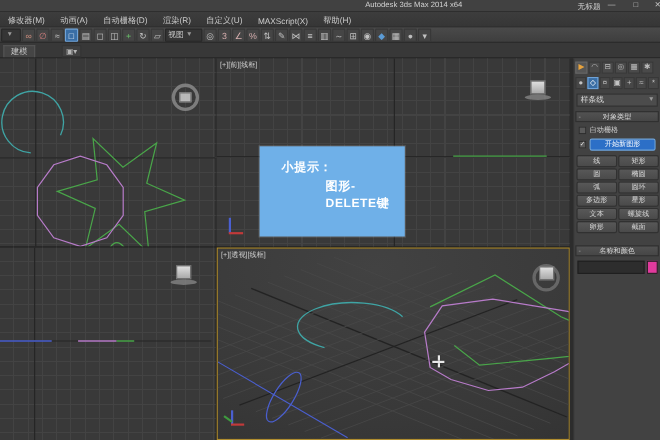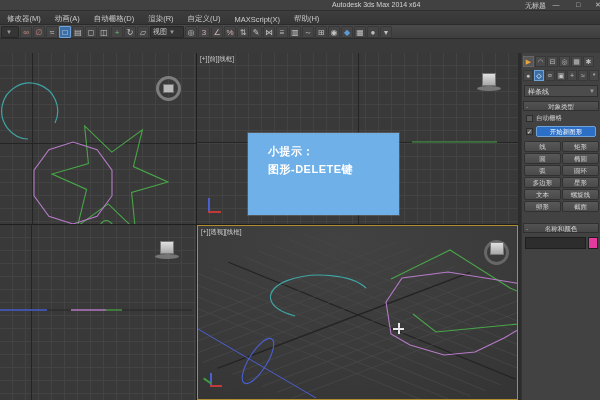--- a/index.html
+++ b/index.html
@@ -56,23 +56,23 @@
   .trip{position:absolute;width:22px;height:20px;}
   .trip .ax{position:absolute;}
 
   
   #cursor{position:absolute;width:11px;height:11px;z-index:6;}
   #cursor:before,#cursor:after{content:"";position:absolute;background:#e9e9e9;box-shadow:0 0 1px #222;}
   #cursor:before{left:5px;top:0;width:1.5px;height:11px;}
   #cursor:after{left:0;top:5px;width:11px;height:1.5px;}
 
   
-  #tipbox{position:absolute;left:248px;top:133px;width:151px;height:82px;z-index:50;box-shadow:0 0 0 1px rgba(255,255,255,.15);}
+  #tipbox{position:absolute;left:236px;top:133px;width:132px;height:82px;z-index:50;box-shadow:0 0 0 1px rgba(255,255,255,.15);}
   #tipbox .l{position:absolute;left:20px;font-size:11px;font-weight:bold;color:#ffffff;letter-spacing:.5px;}
-  #tip-line1{top:11px;} #tip-line2{top:29px;}
+  #tip-line1{top:11px;} #tip-line2{top:29px;margin-left:40px;}
 
   
   #panel-strip{position:absolute;left:518px;top:53px;width:3px;height:347px;background:#2c2c2c;}
   #panel{position:absolute;left:521px;top:53px;width:79px;height:347px;background:#424242;border-left:1px solid #333;}
   #panel-tabs{position:absolute;left:1px;top:3px;display:flex;gap:1px;}
   .p-tab{width:11px;height:11px;background:#4a4a4a;border:1px solid #383838;color:#bdbdbd;font-size:7px;line-height:10px;text-align:center;}
   .p-tab.active{background:#565656;color:#e8a33d;border-color:#666;}
   #panel-subs{position:absolute;left:1px;top:17px;display:flex;gap:1px;}
   .p-sub{width:10px;height:11px;background:#474747;border:1px solid #383838;color:#c2c2c2;font-size:7px;line-height:10px;text-align:center;}
   .p-sub.active{background:#3a6ea5;border-color:#6fa3d8;color:#fff;}
@@ -145,20 +145,24 @@
       <span class="tb-icon">▥</span>
       <span class="tb-icon">～</span>
       <span class="tb-icon">⊞</span>
       <span class="tb-icon">◉</span>
       <span class="tb-icon" style="color: rgb(91, 155, 213);">◆</span>
       <span class="tb-icon">▦</span>
       <span class="tb-icon" style="color: rgb(189, 189, 189);">●</span>
       <span class="tb-icon">▾</span>
     </div>
 
+  <div id="ribbon">
+    <div id="ribbon-tab">建模</div>
+    <div id="ribbon-min">▣▾</div>
+  </div>
 
   <div id="viewports">
 
     <div class="vp" id="vp-top">
       <div class="axis-v" style="left:32px"></div>
       <div class="axis-h" style="top:90px"></div>
       <svg width="196" height="171">
         <path d="M55 70 A28 28 0 1 0 28 86" fill="none" stroke-width="1.2" stroke="#3fa4a4"></path>
         <polygon points="167.9,129 131.6,139.5 135.4,177.1 108.2,150.9 77.6,173.1 86.6,136.4 52.1,121 88.4,110.5 84.6,72.9 111.8,99.1 142.4,76.9 133.4,113.6" fill="none" stroke-width="1.1" stroke="#49a549"></polygon>
         <polygon points="112,142.7 97.1,163.2 73,171 48.9,163.2 34,142.7 34,117.3 48.9,96.8 73,89 97.1,96.8 112,117.3" fill="none" stroke-width="1.1" stroke="#b77bc9"></polygon>

